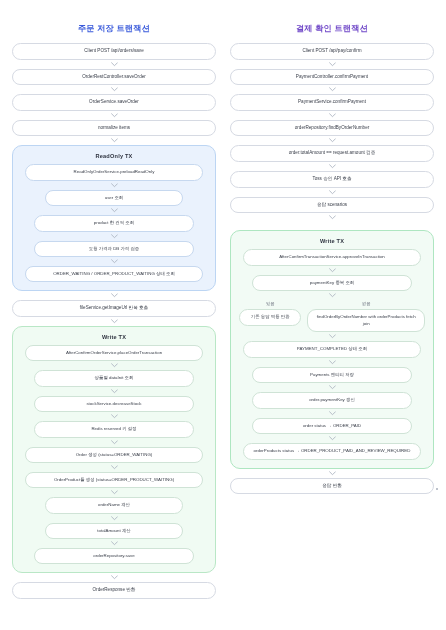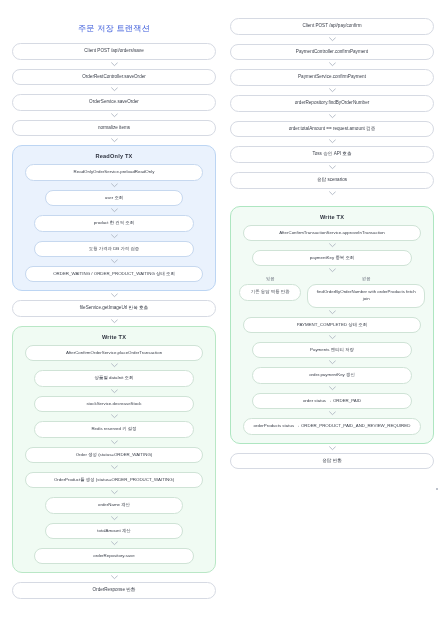--- a/index.html
+++ b/index.html
@@ -26,21 +26,21 @@
   }
   .column {
     width: 204px;
     display: flex;
     flex-direction: column;
     align-items: stretch;
   }
   .col-title {
     text-align: center;
     font-size: 8.2px;
-    font-weight: normal;
+    font-weight: bold;
     letter-spacing: 0.2px;
     margin: 6px 0 9px 0;
     line-height: 1.2;
   }
   .col-title.left { color: #3b5bdb; }
   .col-title.right { color: #7048c8; }
 
   .node {
     border: 1px solid #d6dae3;
     border-radius: 9px;
@@ -296,20 +296,21 @@
       <svg width="7" height="5" viewBox="0 0 7 5">
           <path d="M0.6 0.8 L3.5 3.7 L6.4 0.8" stroke="#aeb5c2" stroke-width="0.9" fill="none" stroke-linecap="round"></path>
         </svg>
     </div>
 
     <div class="node">OrderResponse 반환</div>
   </div>
 
   <div class="column">
 
+    <div class="col-title right">결제 확인 트랜잭션</div>
 
     <div class="node">Client POST /api/pay/confirm</div>
     <div class="arrow">
       <svg width="7" height="5" viewBox="0 0 7 5">
           <path d="M0.6 0.8 L3.5 3.7 L6.4 0.8" stroke="#aeb5c2" stroke-width="0.9" fill="none" stroke-linecap="round"></path>
         </svg>
     </div>
 
     <div class="node">PaymentController.confirmPayment</div>
     <div class="arrow">

